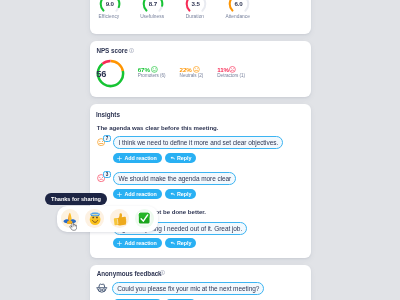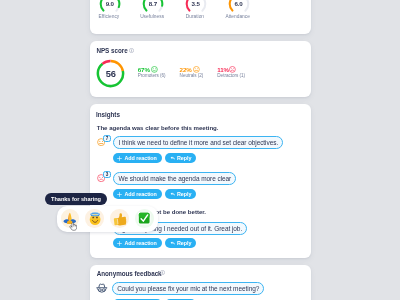--- a/index.html
+++ b/index.html
@@ -17,21 +17,21 @@
        text-align:center;font-size:6.2px;font-weight:700;color:#2e3553;letter-spacing:-.15px;}
   .glabel{position:absolute;top:32.5px;text-align:center;font-size:4.8px;color:#77819c;
        width:60px;letter-spacing:.02px;}
 
   
   #card-nps{top:41px;height:56px;}
   .card-title{position:absolute;font-size:6.3px;font-weight:700;color:#2e3553;letter-spacing:-.03px;white-space:nowrap;}
   .info-ic{position:absolute;width:5px;height:5px;}
   .nps-ring{position:absolute;left:6.8px;top:17.5px;width:29px;height:29px;}
   .nps-num{position:absolute;left:6.8px;top:18.5px;width:29px;height:29px;line-height:29px;
-      text-align:center;font-size:9.3px;font-weight:700;color:#2e3553;letter-spacing:-.15px;}
+      text-align:left;font-size:9.3px;font-weight:700;color:#2e3553;letter-spacing:-.15px;}
   .seg{position:absolute;top:25px;height:22px;}
   .seg .pct{position:absolute;left:0;top:0.8px;font-size:6.2px;font-weight:700;letter-spacing:-.12px;
       line-height:6.2px;white-space:nowrap;}
   .seg .segic{position:absolute;top:0.2px;line-height:0;}
   .seg .segic svg{display:block;}
   .seg .sub{position:absolute;left:0;top:8.3px;font-size:4.6px;color:#77819c;white-space:nowrap;
       line-height:4.6px;letter-spacing:-.02px;}
 
   
   #card-insights{top:103.5px;height:154px;}

